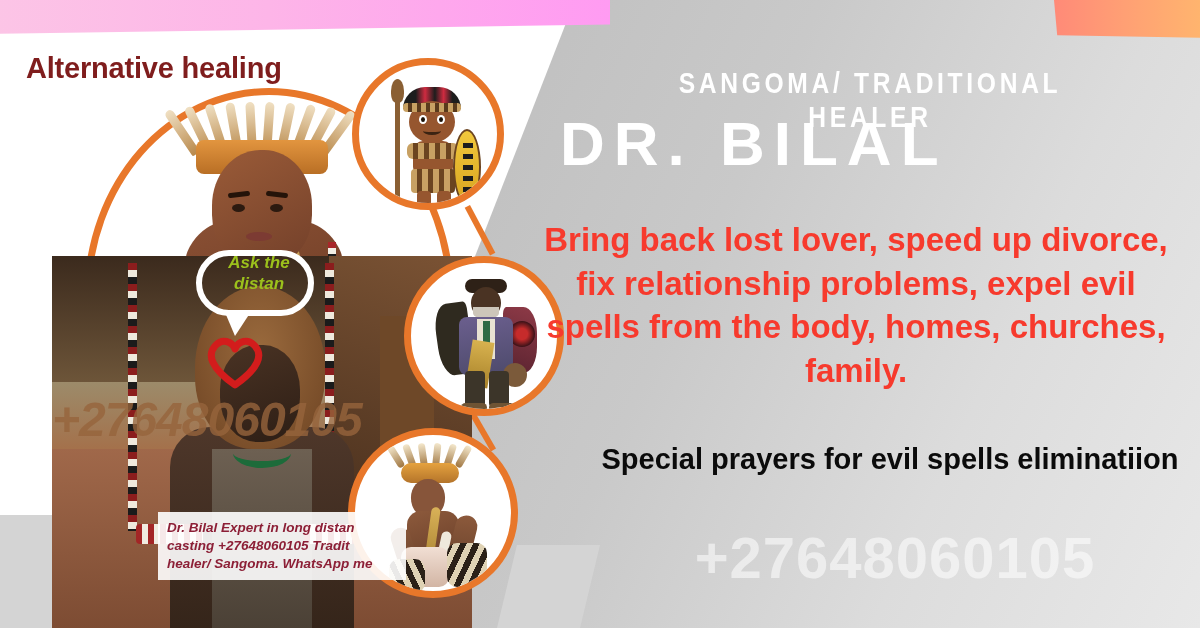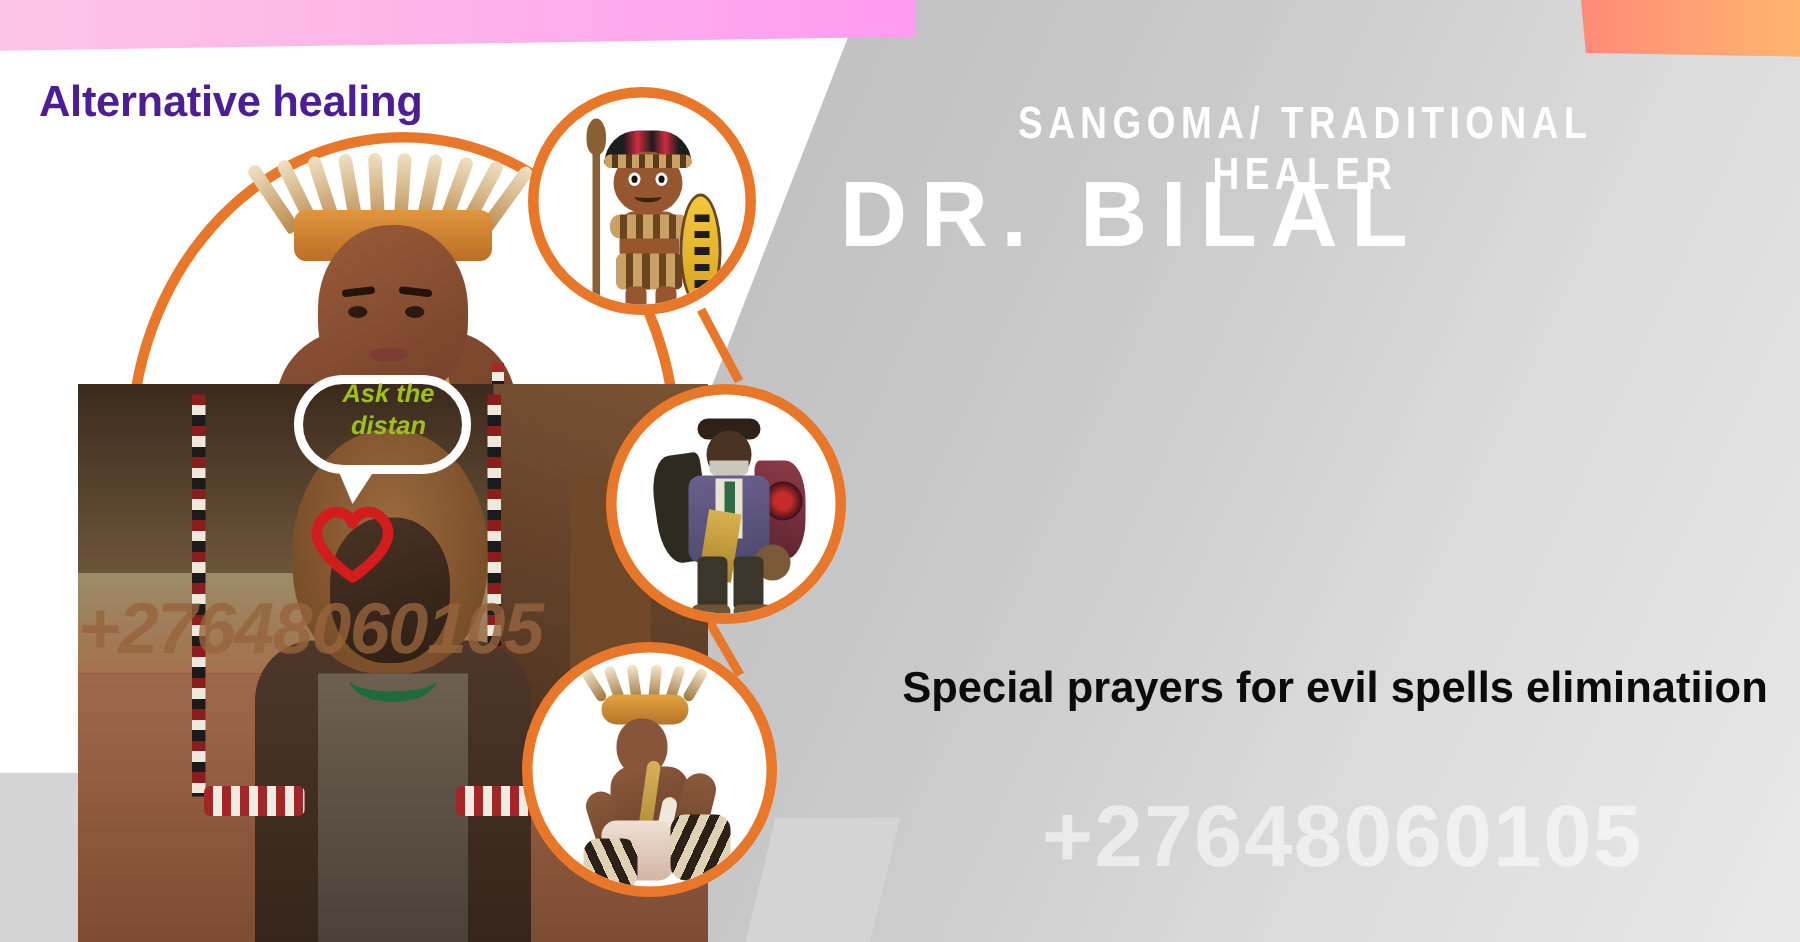--- a/index.html
+++ b/index.html
@@ -37,21 +37,21 @@
   }
   .banner-orange{
     position:absolute;left:1054px;top:0;width:160px;height:38px;
     background:linear-gradient(90deg,#ff8a78 0%,#ffa074 45%,#ffb86d 100%);
     clip-path:polygon(0 0, 100% 0, 100% 100%, 2% 93%);
   }
 
   
   .alt-heal{
     position:absolute;left:26px;top:52px;
-    font-size:29px;font-weight:bold;color:#4c1d95;letter-spacing:-0.2px;
+    font-size:29px;font-weight:bold;color:#7f1d1d;letter-spacing:-0.2px;
     font-family:"Liberation Sans",sans-serif;
   }
 
   
   .big-circle{
     position:absolute;left:84px;top:88px;width:370px;height:420px;
     border:7px solid #e8772a;border-radius:50%;
     background:transparent;
   }
   .connector{
@@ -339,20 +339,25 @@
 
   <div class="bubble"></div>
   <div class="bubble-txt">Ask the distan</div>
 
   <svg class="heart" viewBox="0 0 60 54">
     <path d="M30 50 C6 33 2 20 10 11 C17 3 27 6 30 14 C33 6 43 3 50 11 C58 20 54 33 30 50 Z" fill="none" stroke="#d31c1c" stroke-width="7" stroke-linejoin="round"></path>
   </svg>
 
   <div class="watermark-photo">+27648060105</div>
 
+  <div class="caption-box">
+    <p>Dr. Bilal Expert in long distan</p>
+    <p>casting +27648060105 Tradit</p>
+    <p>healer/ Sangoma. WhatsApp me</p>
+  </div>
 
   <div class="sc sc1">
     <div class="w-spear"></div>
     <div class="w-tip"></div>
     <div class="w-hat"></div>
     <div class="w-head"></div>
     <div class="w-band"></div>
     <div class="w-eyeL"></div>
     <div class="w-eyeR"></div>
     <div class="w-smile"></div>
@@ -400,16 +405,17 @@
     <div class="k-armR"></div>
     <div class="k-armL"></div>
     <div class="k-staff"></div>
     <div class="k-cloth"></div>
     <div class="k-furR"></div>
     <div class="k-furL"></div>
   </div>
 
   <div class="kicker">SANGOMA/ TRADITIONAL HEALER</div>
   <div class="brandname">DR.  BILAL</div>
+  <div class="redblock">Bring back lost lover, speed up divorce, fix relationship problems, expel evil spells from the body, homes, churches, family.</div>
   <div class="blackblock">Special prayers for  evil spells eliminatiion</div>
   <div class="watermark-right">+27648060105</div>
 
 </div>
 
 </body></html>

